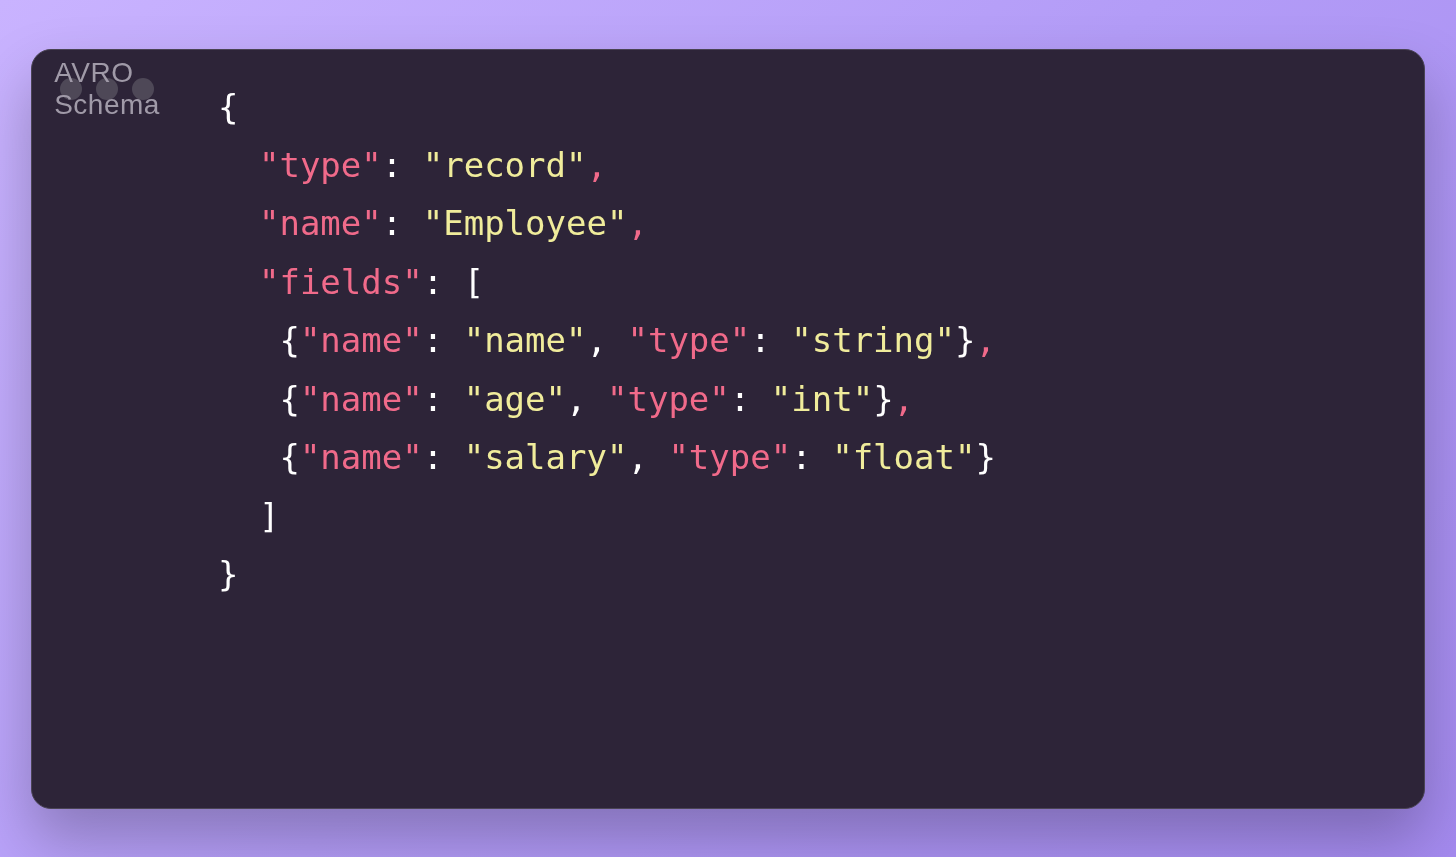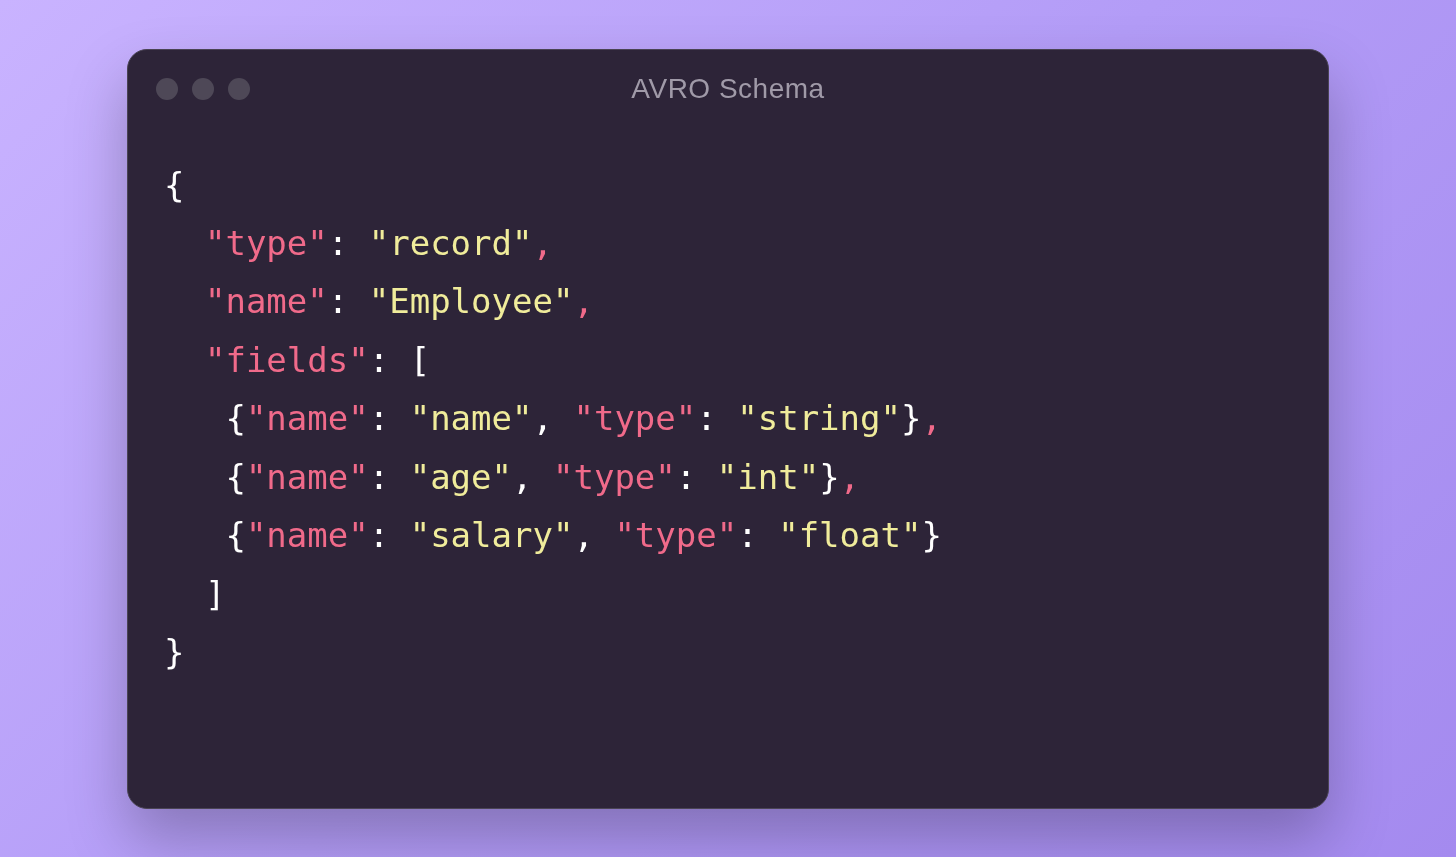--- a/index.html
+++ b/index.html
@@ -5,29 +5,29 @@
   * { margin: 0; padding: 0; box-sizing: border-box; }
   html, body { width: 1456px; height: 857px; }
   body {
     background: linear-gradient(135deg, #c9b3ff 0%, #b39cf7 50%, #a48aef 100%);
     display: flex;
     align-items: center;
     justify-content: center;
     font-family: -apple-system, BlinkMacSystemFont, "Segoe UI", sans-serif;
   }
   .window {
-    width: 1202px;
+    width: 1394px;
     height: 760px;
     background: #2d2438;
     border-radius: 20px;
     border: 1px solid #4a4454;
     box-shadow: 0 30px 60px rgba(0,0,0,0.25);
     overflow: hidden;
     display: flex;
-    flex-direction: column;
+    flex-direction: row;
   }
   .titlebar {
     height: 78px;
     display: flex;
     align-items: center;
     position: relative;
     padding: 0 28px;
   }
   .traffic-lights {
     display: flex;

